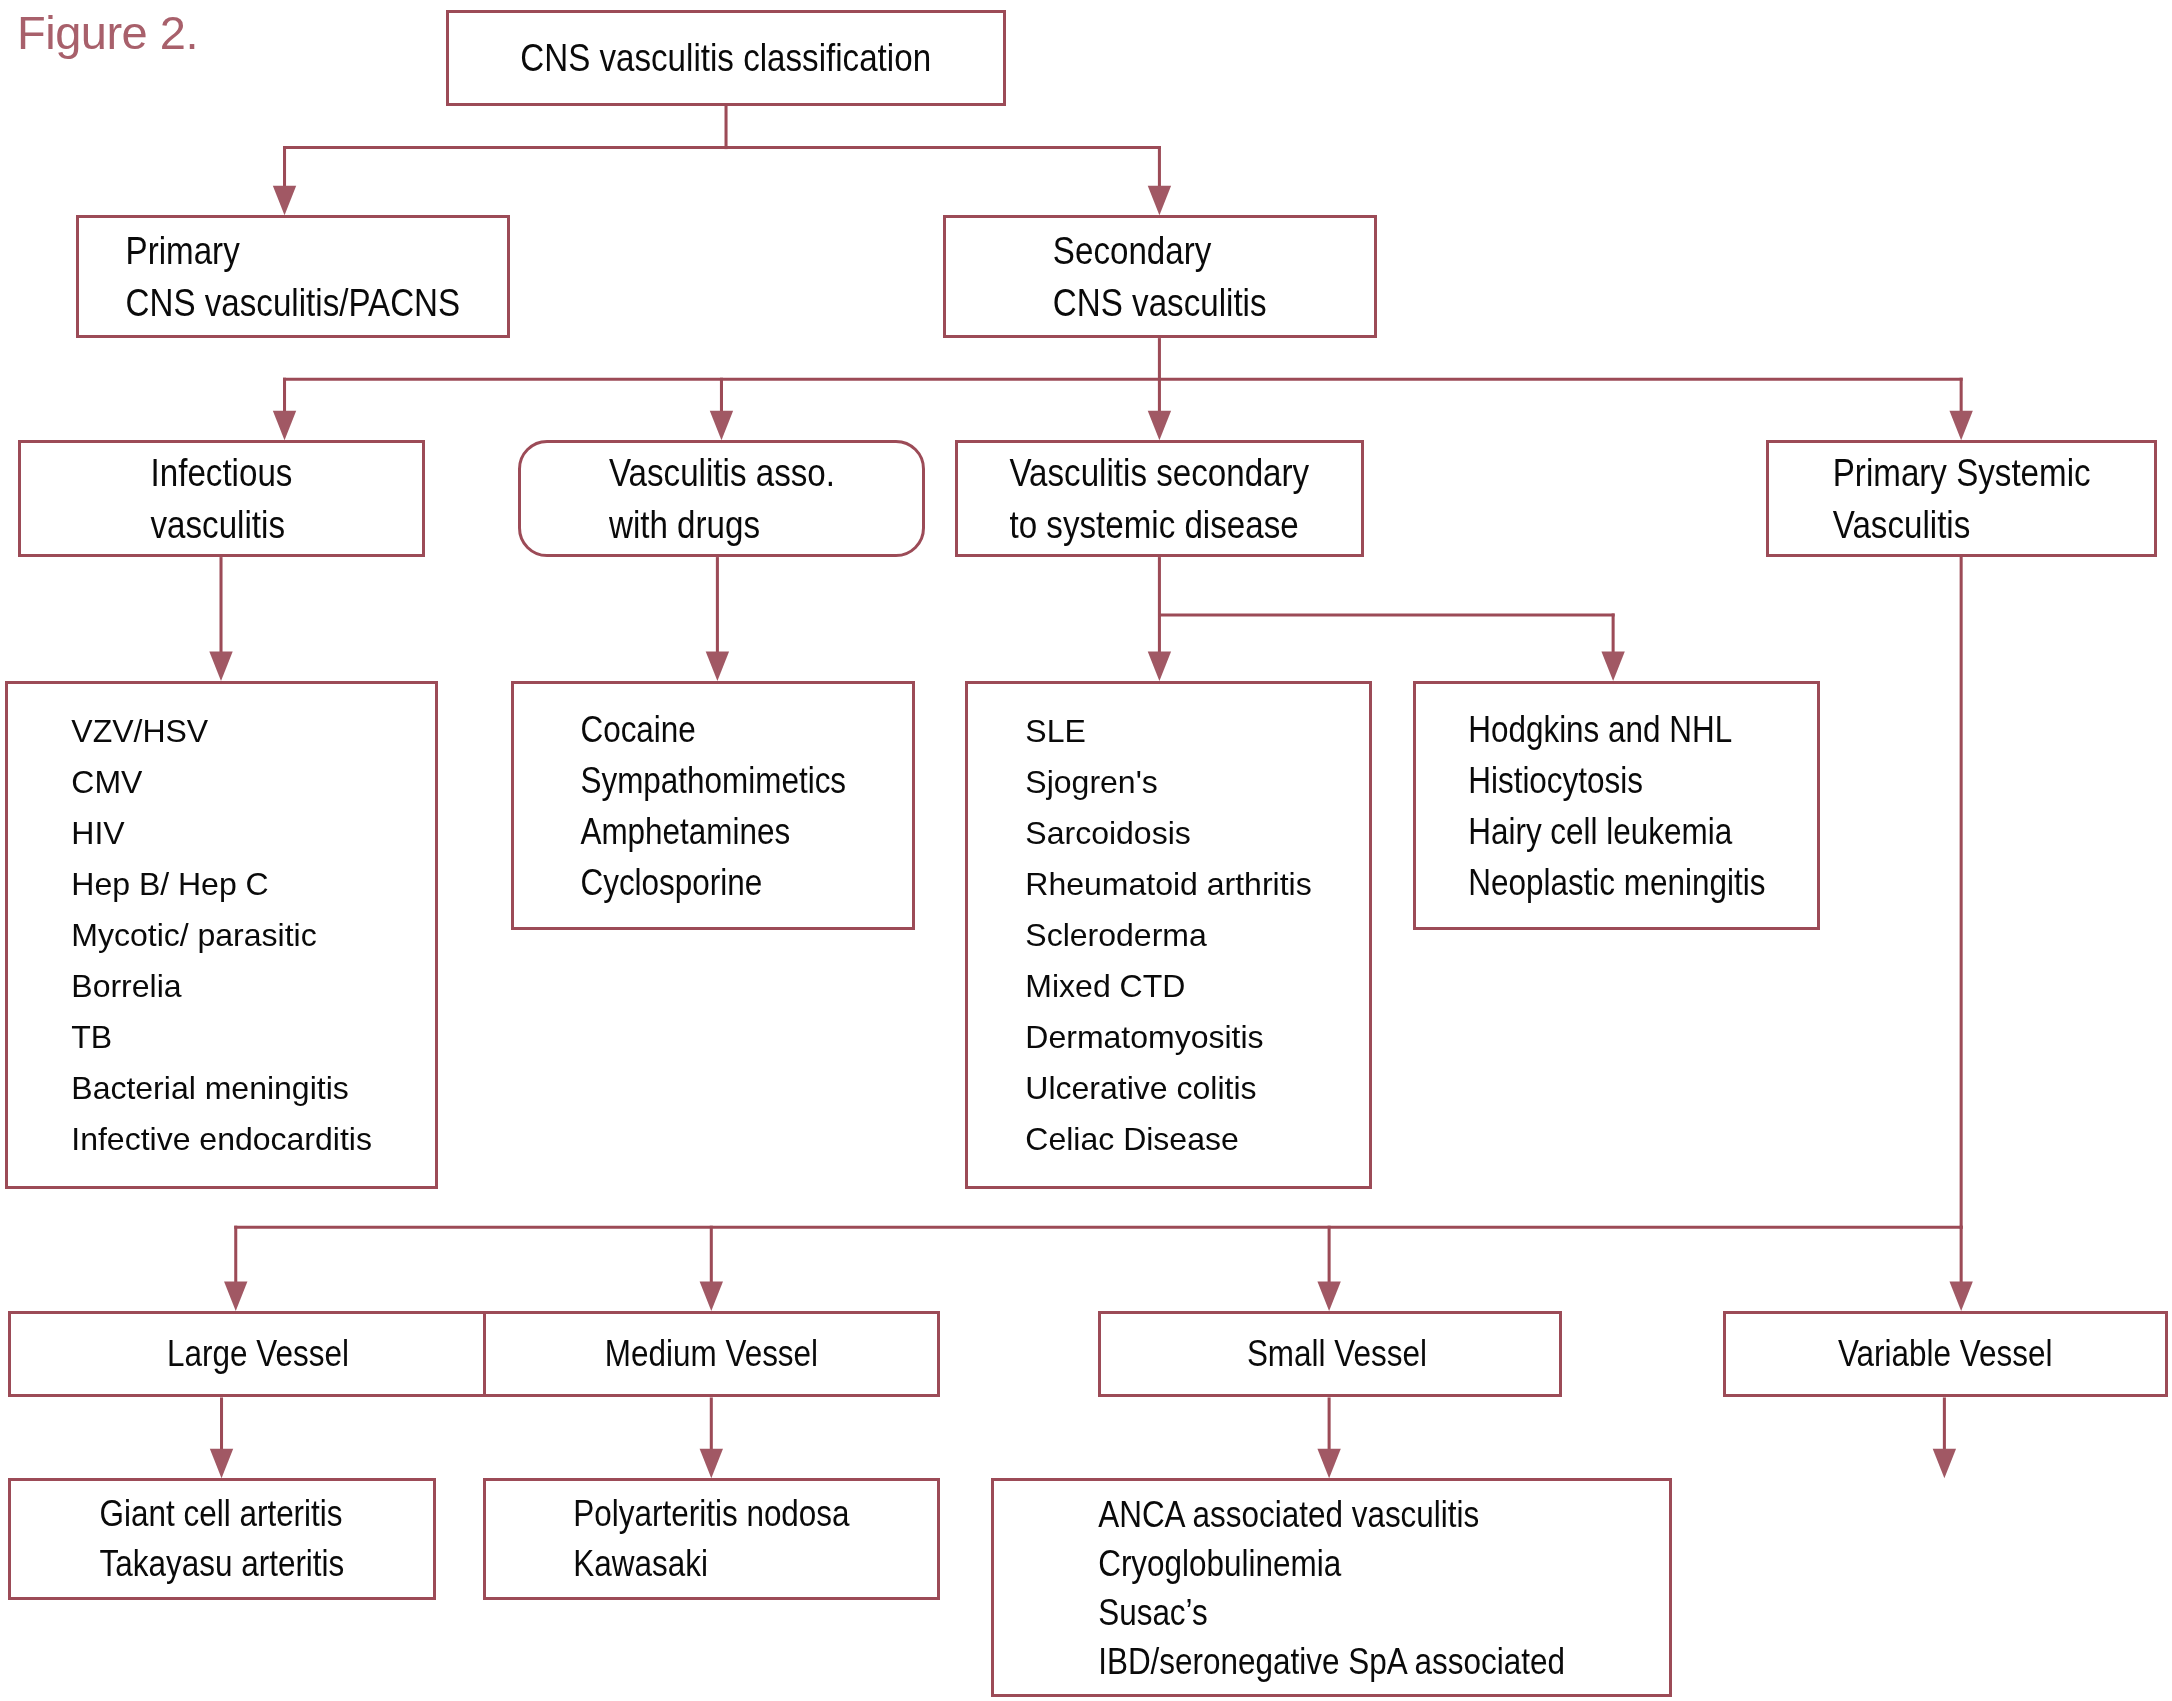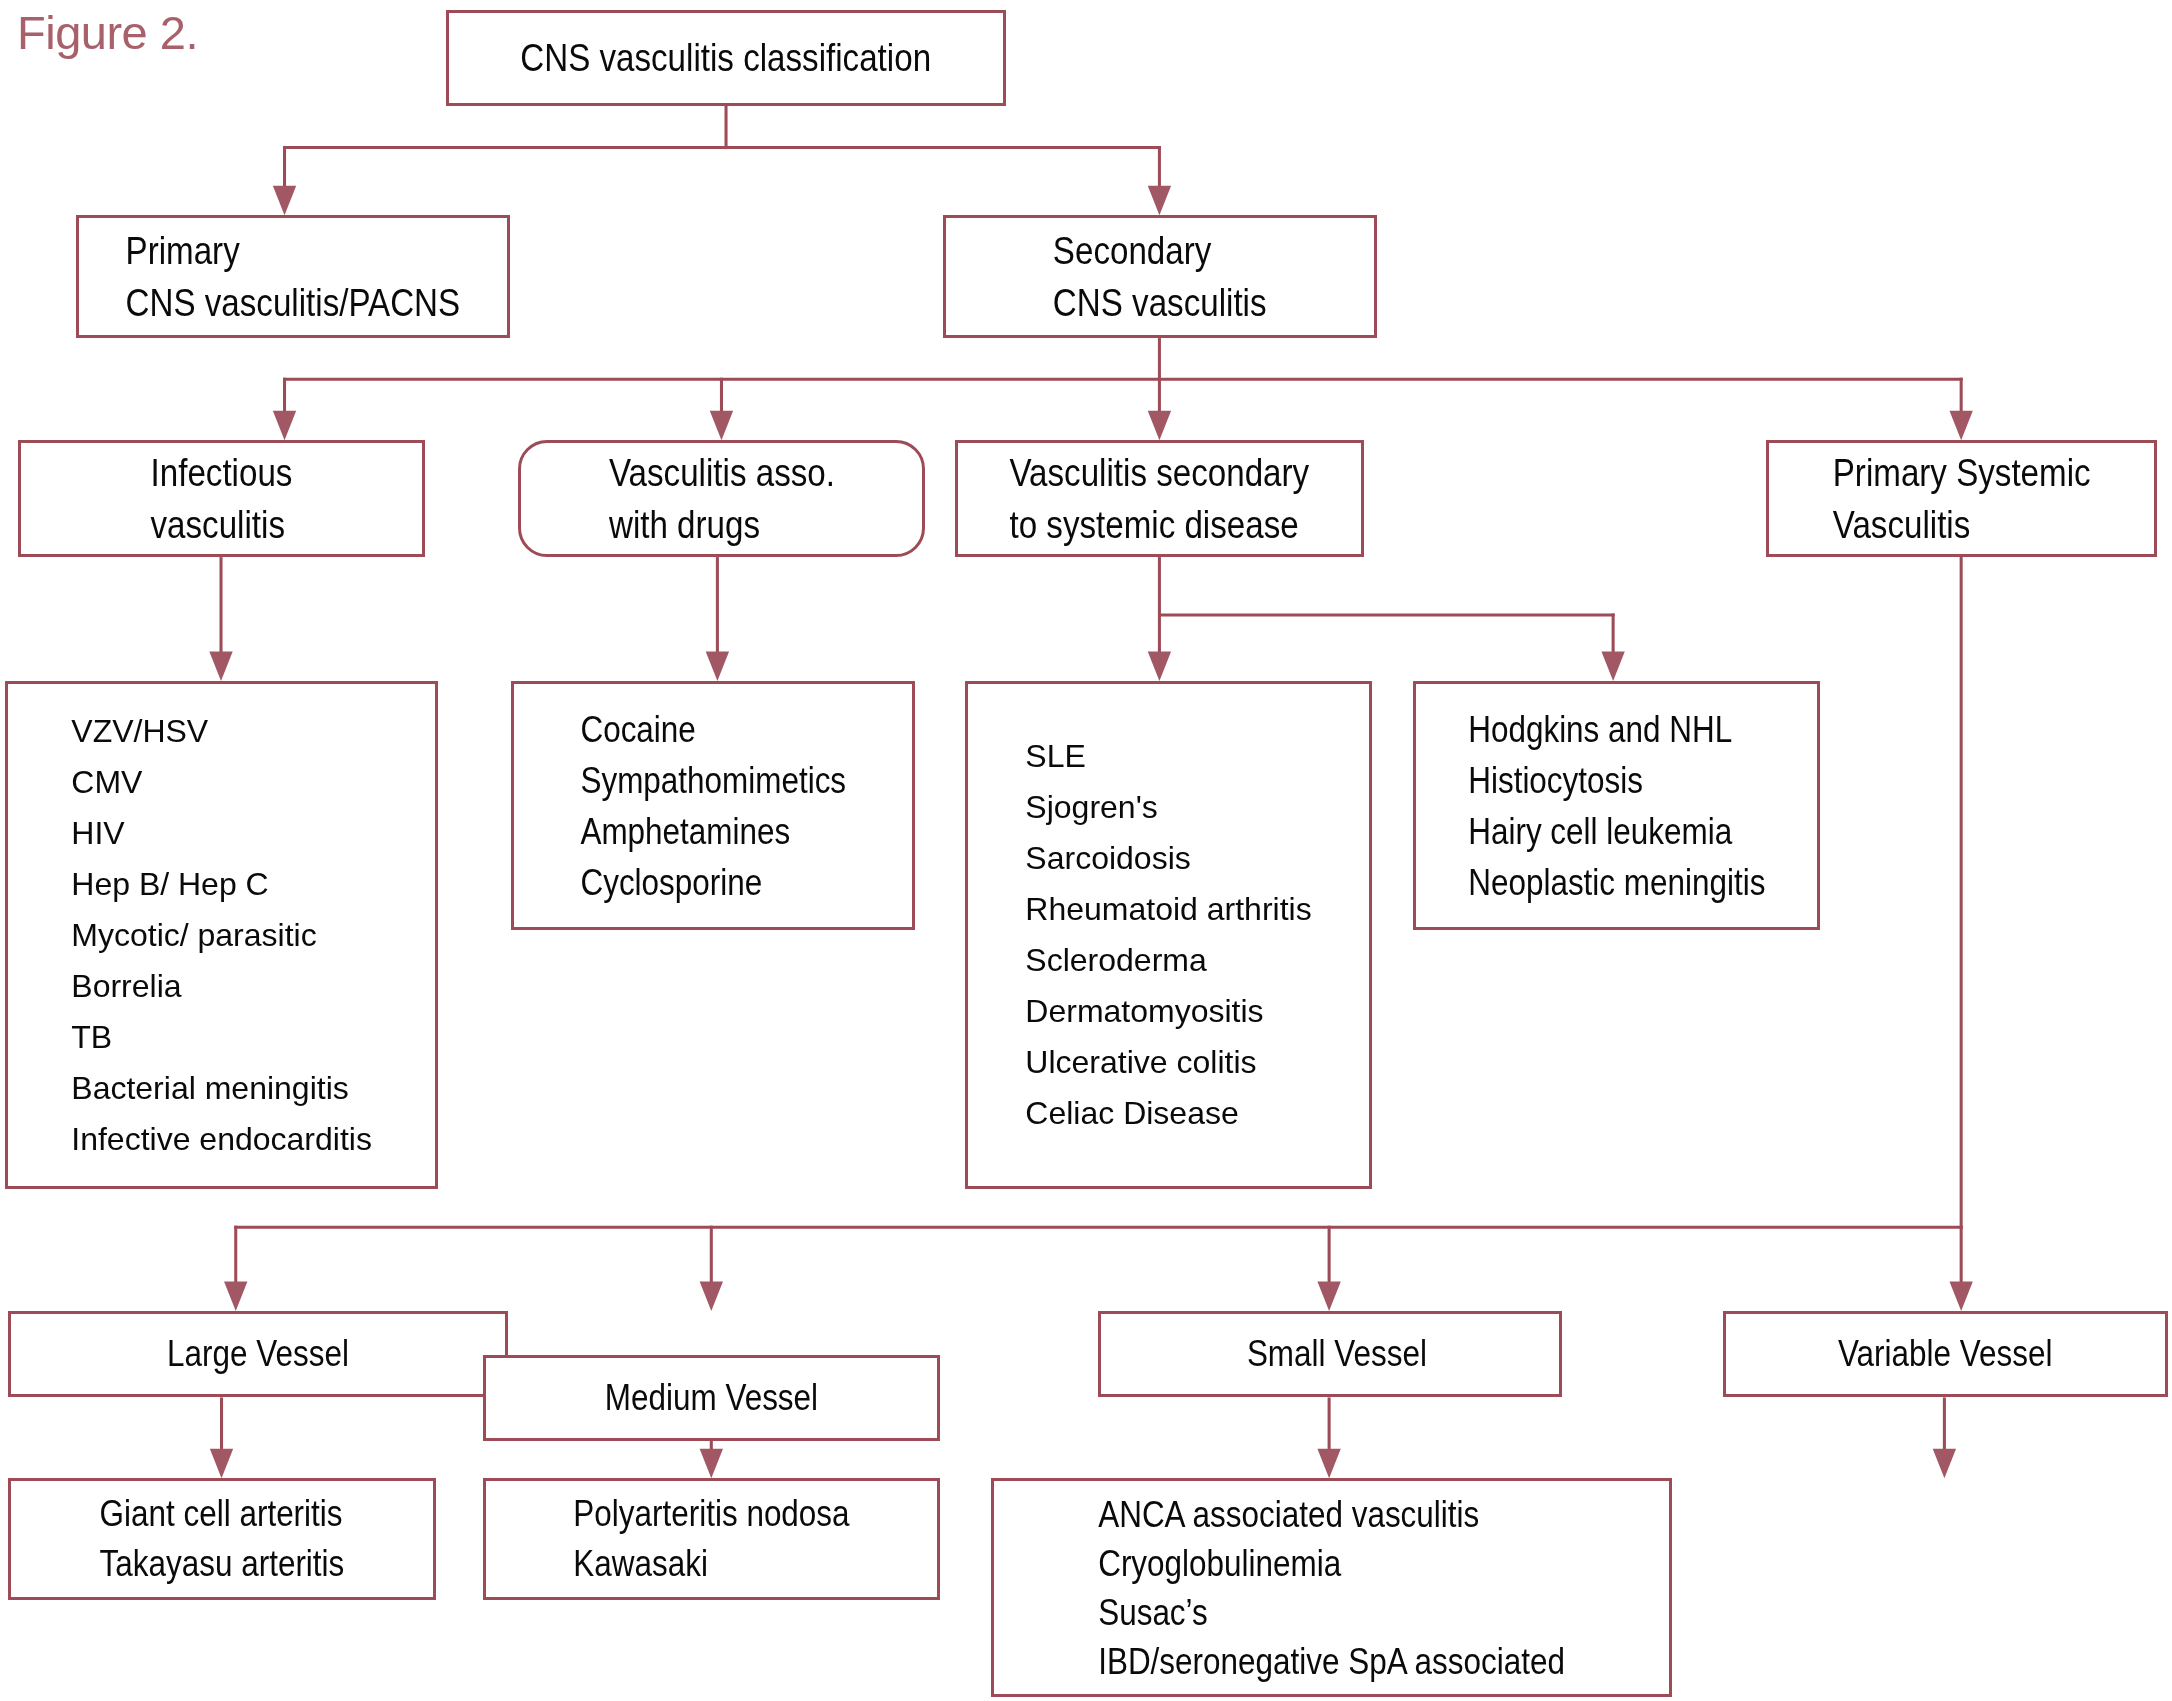--- a/index.html
+++ b/index.html
@@ -35,21 +35,21 @@
   #n-secondary{left:943px; top:215px;  width:434px;  height:123px;}
   #n-infect   {left:18px;   top:440px;  width:407px;  height:117px;}
   #n-drugs    {left:518px; top:440px;  width:407px;  height:117px;border-radius:29px;}
   #n-systemic {left:955px; top:440px;  width:409px;  height:117px;}
   #n-psv      {left:1766px; top:440px;  width:391px;  height:117px;}
   #n-infect-list  {left:5.1px;   top:681px; width:433px;  height:508px;}
   #n-drugs-list   {left:511px; top:681px; width:404px;  height:249px;}
   #n-systemic-list{left:965px; top:681px; width:407px;  height:508px;}
   #n-neo-list     {left:1413px; top:681px; width:407px;  height:249px;}
   #n-large    {left:7.6px;   top:1311px; width:500px;  height:86px;}
-  #n-medium   {left:483px;  top:1311px; width:457px;  height:86px;margin-top:44px;}
+  #n-medium   {left:483px;  top:1311px; width:457px;  height:86px;}
   #n-small    {left:1098px; top:1311px; width:464px;  height:86px;padding-left:14px;}
   #n-variable {left:1723px; top:1311px; width:445px;  height:86px;}
   #n-large-list   {left:7.6px;   top:1478px; width:428px;  height:122px;}
   #n-medium-list  {left:483px;  top:1478px; width:457px;  height:122px;}
   #n-small-list   {left:991px; top:1478px; width:681px; height:219px;}
   #n-variable-list{left:1723px; top:1478px; width:445px;  height:122px;}
 </style>
 </head>
 <body>
 
@@ -179,20 +179,21 @@
       </div>
   </div>
 
   <div class="node" id="n-systemic-list">
     <div class="txt list-n">
         <div>SLE</div>
         <div>Sjogren's</div>
         <div>Sarcoidosis</div>
         <div>Rheumatoid arthritis</div>
         <div>Scleroderma</div>
+        <div>Mixed CTD</div>
         <div>Dermatomyositis</div>
         <div>Ulcerative colitis</div>
         <div>Celiac Disease</div>
       </div>
   </div>
 
   <div class="node" id="n-neo-list">
     <div class="txt cond list-c4">
         <div>Hodgkins and NHL</div>
         <div>Histiocytosis</div>

